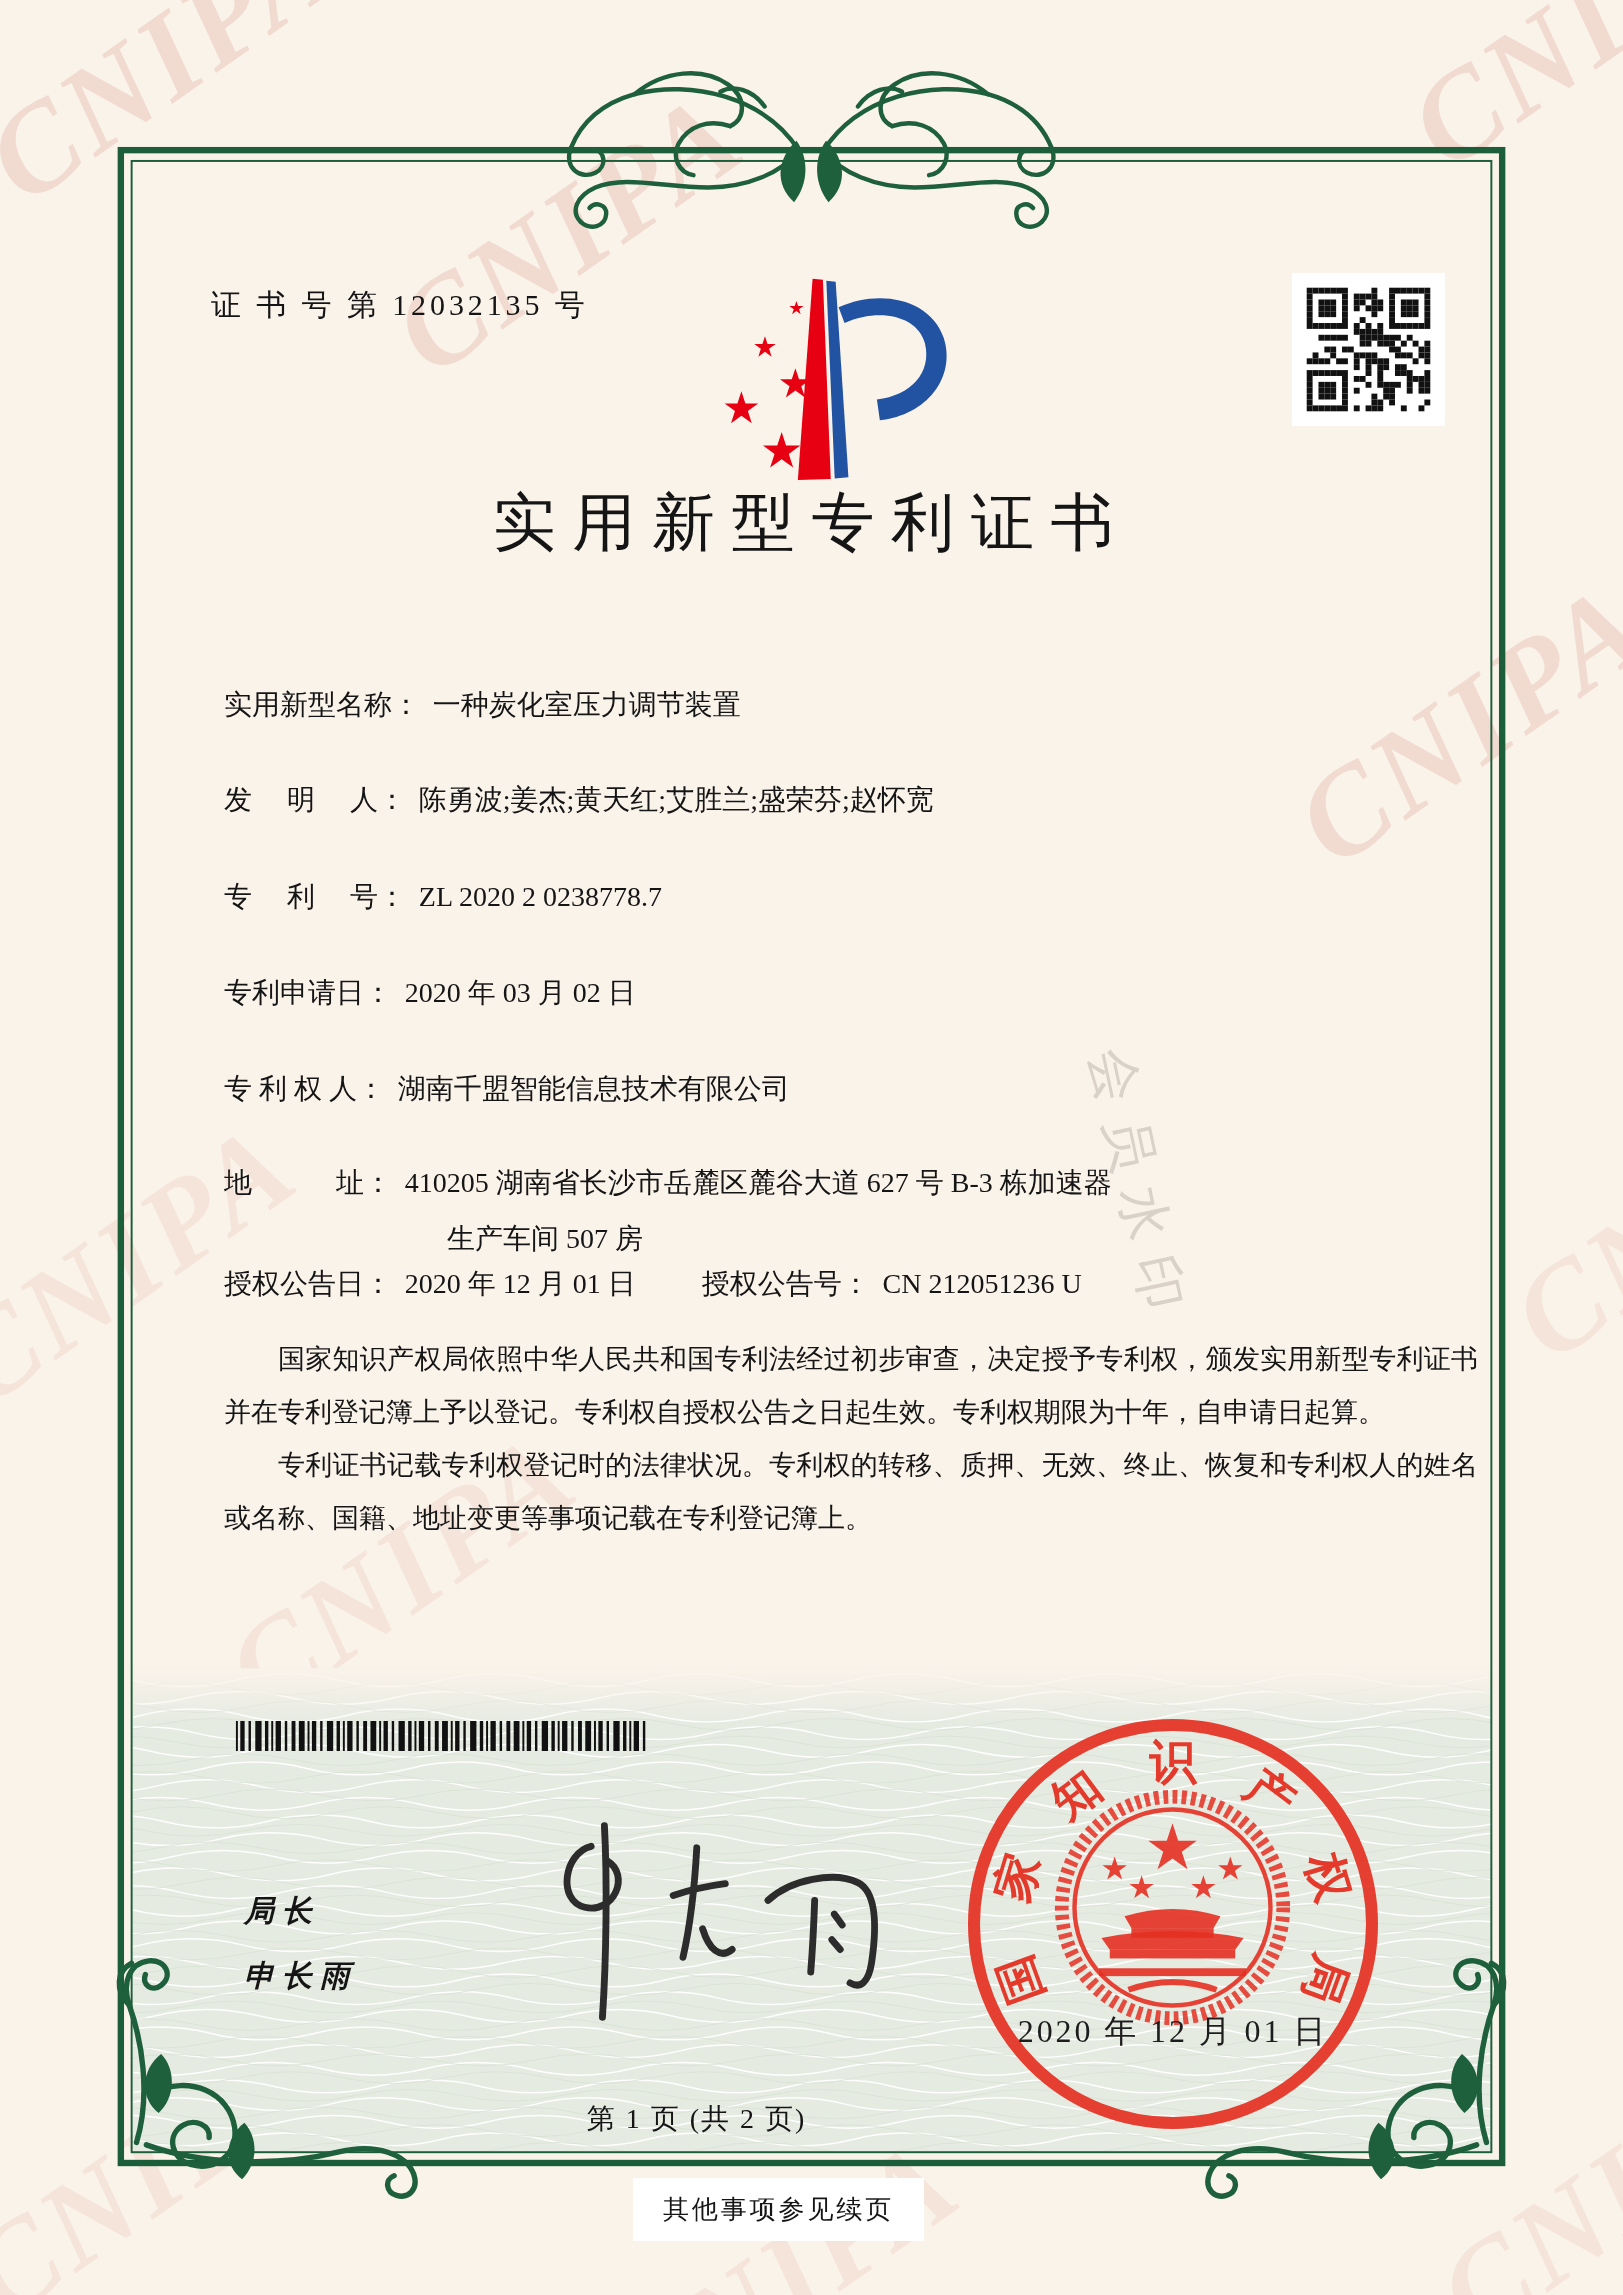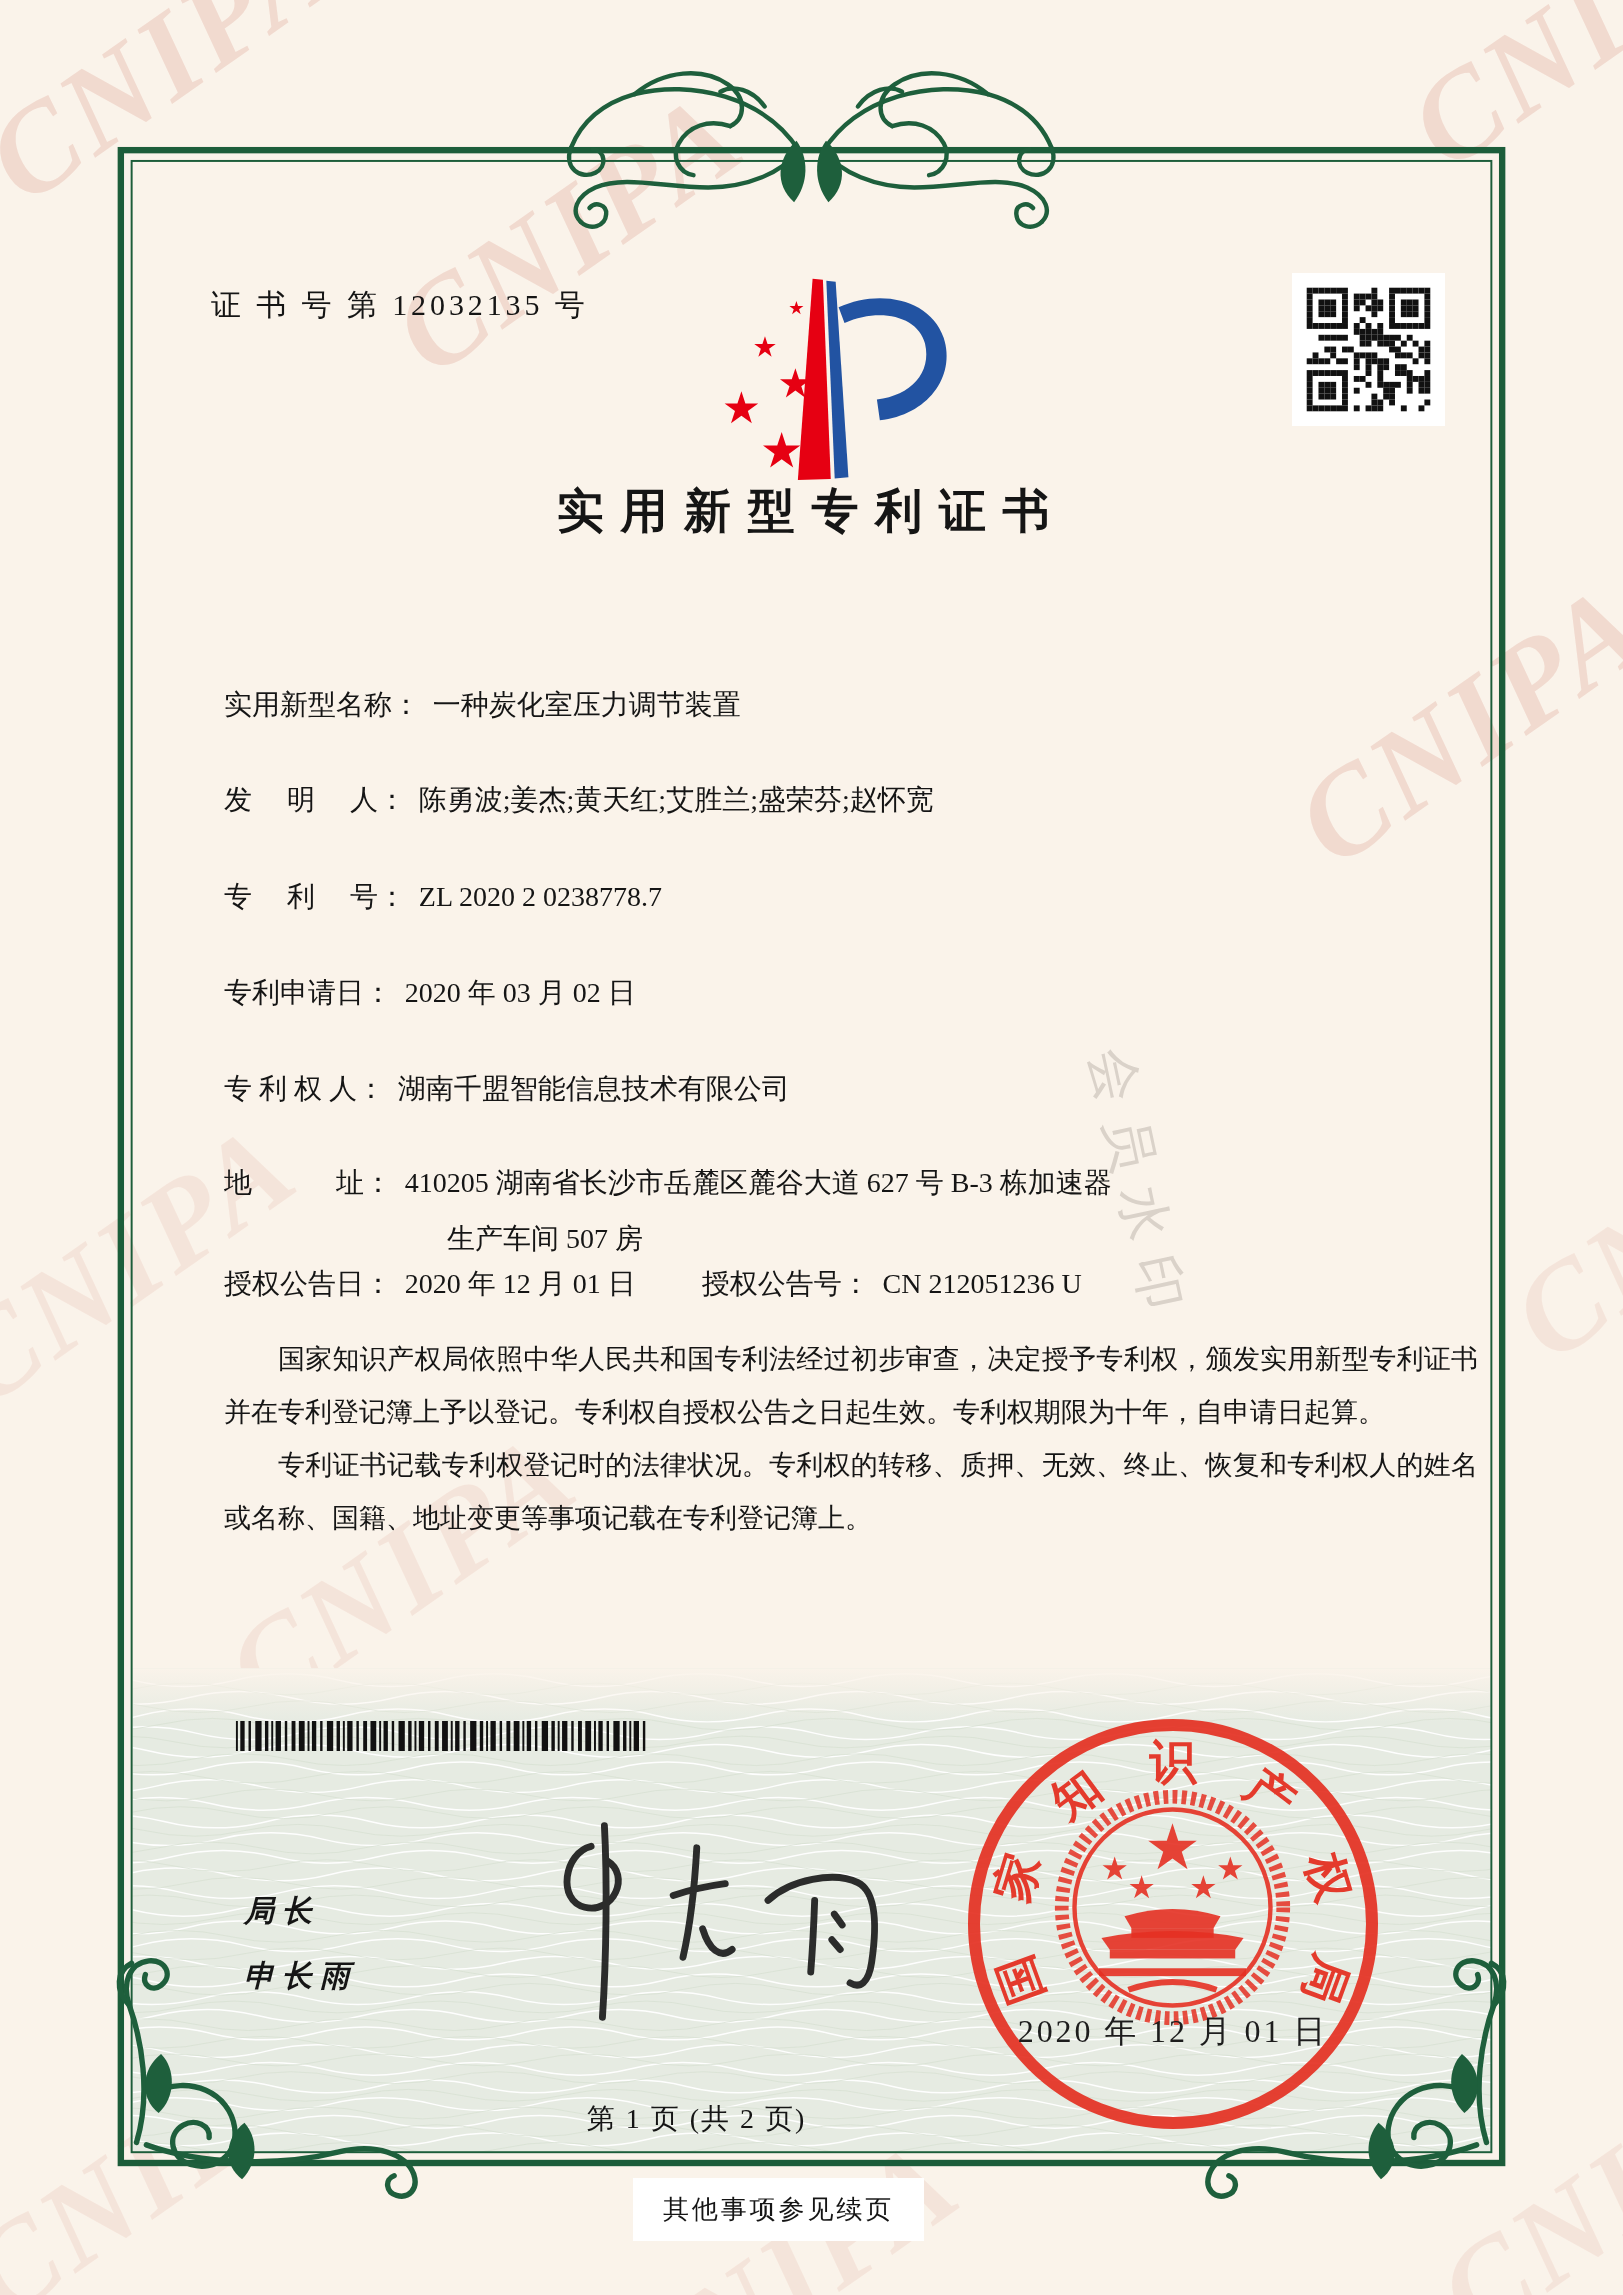--- a/index.html
+++ b/index.html
@@ -8,21 +8,21 @@
   .abs{position:absolute;}
   svg{display:block;}
   
   .wm{position:absolute;font-family:"Liberation Serif","DejaVu Serif",serif;font-style:italic;font-weight:bold;
       color:#f0d6cb;opacity:.85;font-size:123px;letter-spacing:4.9px;transform:rotate(-35deg);white-space:nowrap;}
   .wm.f{opacity:.5;}
   .wm-member{position:absolute;font-size:54px;color:#a79e96;opacity:.38;letter-spacing:16.7px;
       transform:rotate(78deg);transform-origin:left top;white-space:nowrap;}
   
   .certno{position:absolute;left:211px;top:285px;font-size:30px;letter-spacing:3.9px;}
-  .title{position:absolute;left:0;right:0;top:480px;text-align:center;font-size:47px;font-weight:bold;letter-spacing:16.7px;}
+  .title{position:absolute;left:0;right:0;top:480px;text-align:center;font-size:63px;font-weight:normal;letter-spacing:16.7px;}
   
   .frow{position:absolute;left:224px;font-size:28px;white-space:nowrap;}
   .frow .val{margin-left:12.8px;}
   .addr2{margin-left:223px;margin-top:18px;white-space:nowrap;}
   .grantrow .val{margin-right:59px;}
   
   .bodytext{position:absolute;left:212px;width:1254px;top:1333px;font-size:27px;line-height:53px;text-align:justify;margin-left:12px;}
   .bodytext p{margin:0;text-indent:54px;}
   
   .signer{position:absolute;left:244px;font-size:30px;font-weight:bold;letter-spacing:7.9px;

